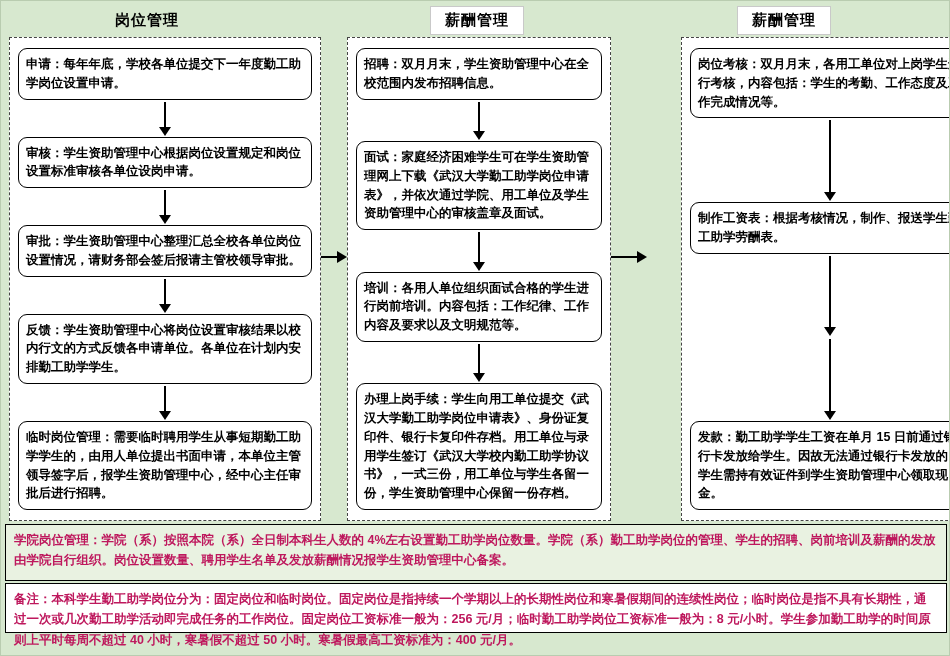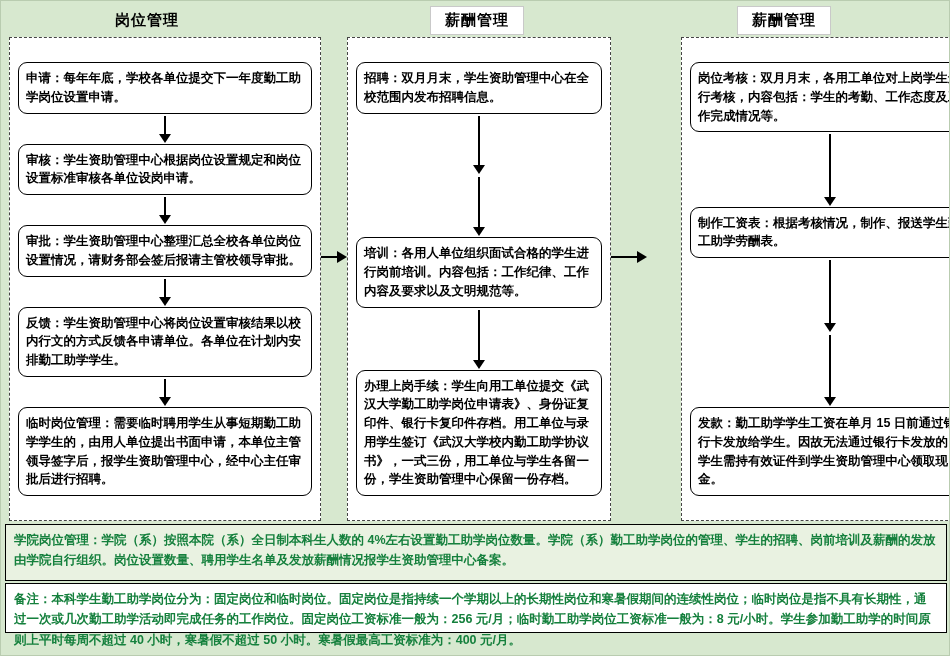--- a/index.html
+++ b/index.html
@@ -18,21 +18,21 @@
     padding:4px 14px; letter-spacing:1px; white-space:nowrap;
   }
   .t1 { left:100px; }
   .t2 { left:430px; background:#ffffff; box-shadow:0 0 0 1px #c9c9c9; }
   .t3 { left:737px; background:#ffffff; box-shadow:0 0 0 1px #c9c9c9;font-family:Liberation Mono, monospace; }
 
   .panel {
     position:absolute; top:36px; height:484px;
     background:#ffffff; border:1px dashed #444;
     display:flex; flex-direction:column;
-    padding:24px 8px;
+    padding:10px 8px;
   }
   .p1 { left:8px;   width:312px; }
   .p2 { left:346px; width:264px; }
   .p3 { left:680px; width:297px; }
 
   .flow-box {
     background:#fff; border:1.5px solid #000; border-radius:9px;
     padding:6px 7px; font-size:12.5px; line-height:1.5;
     font-weight:bold; color:#000; flex:0 0 auto;
   }
@@ -60,21 +60,21 @@
   .h-arrow::after {
     content:""; position:absolute; right:0; top:50%; margin-top:-6px;
     width:0; height:0;
     border-top:6px solid transparent; border-bottom:6px solid transparent;
     border-left:10px solid #000;
   }
 
   .footer {
     position:absolute; left:4px; width:942px;
     border:1px solid #000;
-    font-size:12.5px; line-height:1.62; font-weight:bold; color:#15803d;
+    font-size:12.5px; line-height:1.62; font-weight:bold; color:#be185d;
     padding:5px 8px;
   }
   .f1 { top:523px; height:57px; background:#e9f2e1; }
   .f2 { top:582px; height:50px; background:#ffffff; }
 </style>
 </head>
 <body>
 
 <div class="page">
 
@@ -102,20 +102,23 @@
     <div class="flow-box">
       <span class="lbl">临时岗位管理：</span><span class="txt">需要临时聘用学生从事短期勤工助学学生的，由用人单位提出书面申请，本单位主管领导签字后，报学生资助管理中心，经中心主任审批后进行招聘。</span>
     </div>
   </div>
 
   <div class="panel p2">
     <div class="flow-box">
       <span class="lbl">招聘：</span><span class="txt">双月月末，学生资助管理中心在全校范围内发布招聘信息。</span>
     </div>
     <div class="v-arrow"></div>
+    <div class="flow-box">
+      <span class="lbl">面试：</span><span class="txt">家庭经济困难学生可在学生资助管理网上下载《武汉大学勤工助学岗位申请表》，并依次通过学院、用工单位及学生资助管理中心的审核盖章及面试。</span>
+    </div>
     <div class="v-arrow"></div>
     <div class="flow-box">
       <span class="lbl">培训：</span><span class="txt">各用人单位组织面试合格的学生进行岗前培训。内容包括：工作纪律、工作内容及要求以及文明规范等。</span>
     </div>
     <div class="v-arrow"></div>
     <div class="flow-box">
       <span class="lbl">办理上岗手续：</span><span class="txt">学生向用工单位提交《武汉大学勤工助学岗位申请表》、身份证复印件、银行卡复印件存档。用工单位与录用学生签订《武汉大学校内勤工助学协议书》，一式三份，用工单位与学生各留一份，学生资助管理中心保留一份存档。</span>
     </div>
   </div>
 

